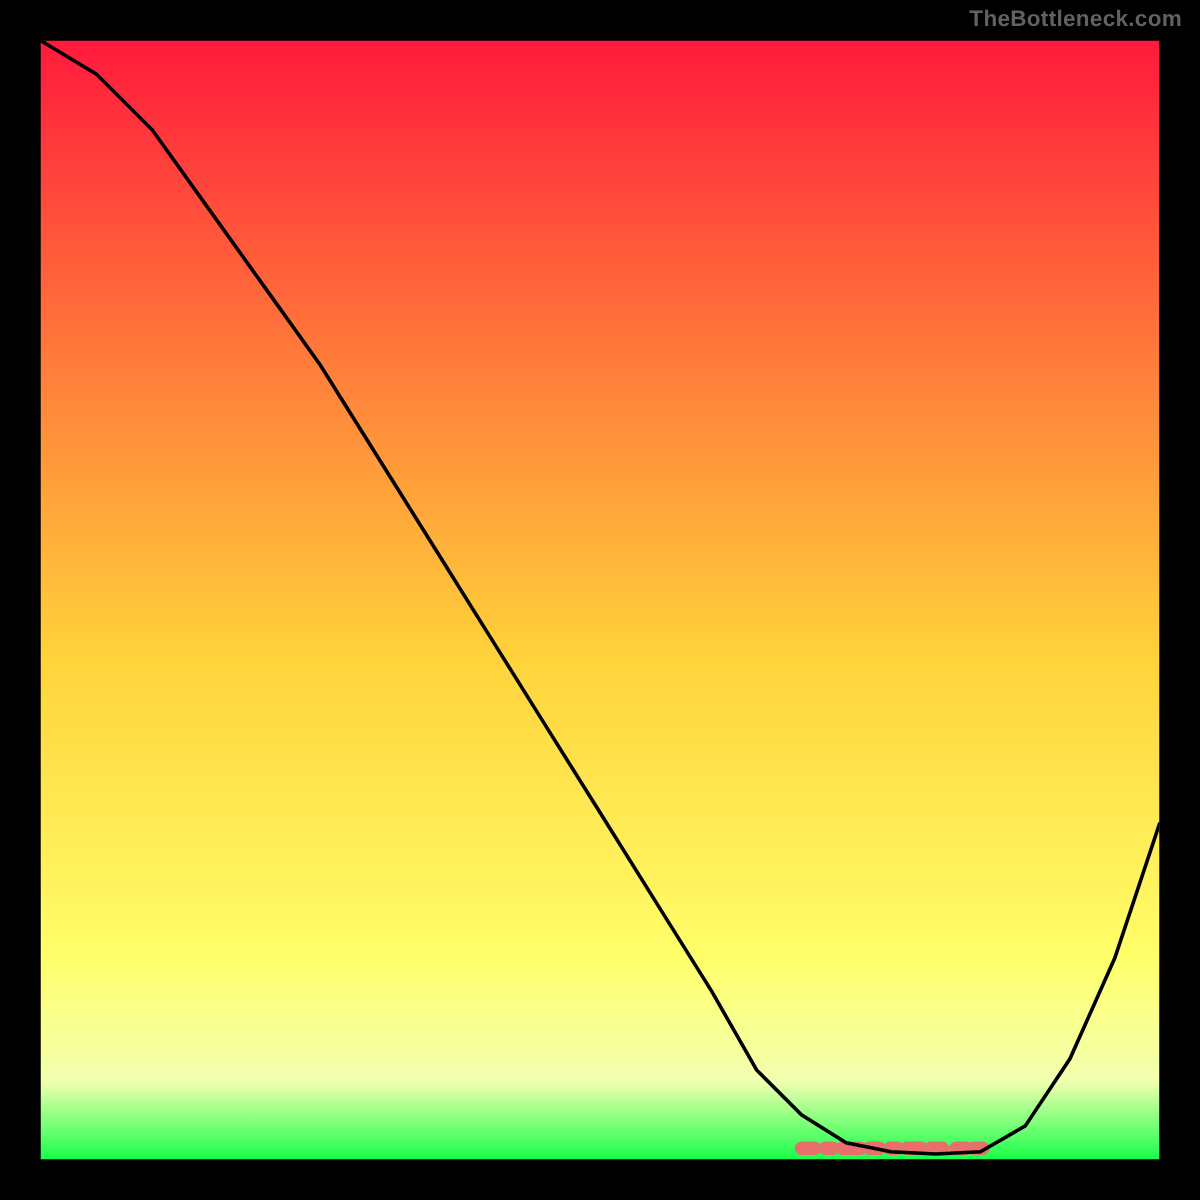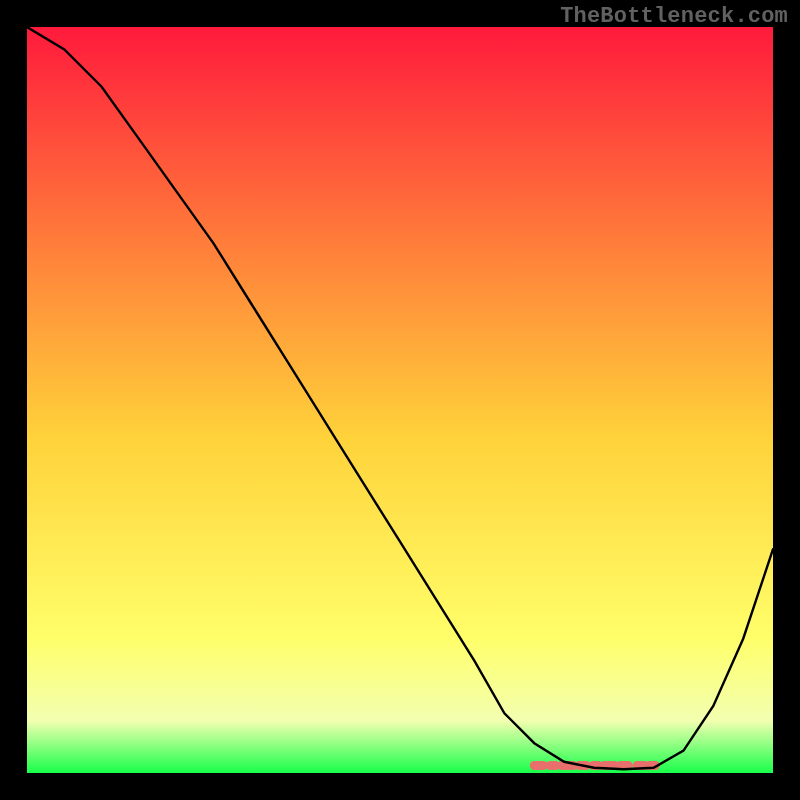--- a/index.html
+++ b/index.html
@@ -7,22 +7,22 @@
   .frame {
     position: relative;
     width: 800px;
     height: 800px;
     background: #000;
   }
   .watermark {
     position: absolute;
     top: 4px;
     right: 12px;
-    font-family: Liberation Mono, monospace;
-    font-size: 22px;
+    font-family: Liberation Sans, sans-serif;
+    font-size: 15px;
     font-weight: 600;
     color: #616161;
     letter-spacing: 0.2px;
     z-index: 5;
   }
   .plot {
     position: absolute;
     left: 27px;
     top: 27px;
     width: 746px;

